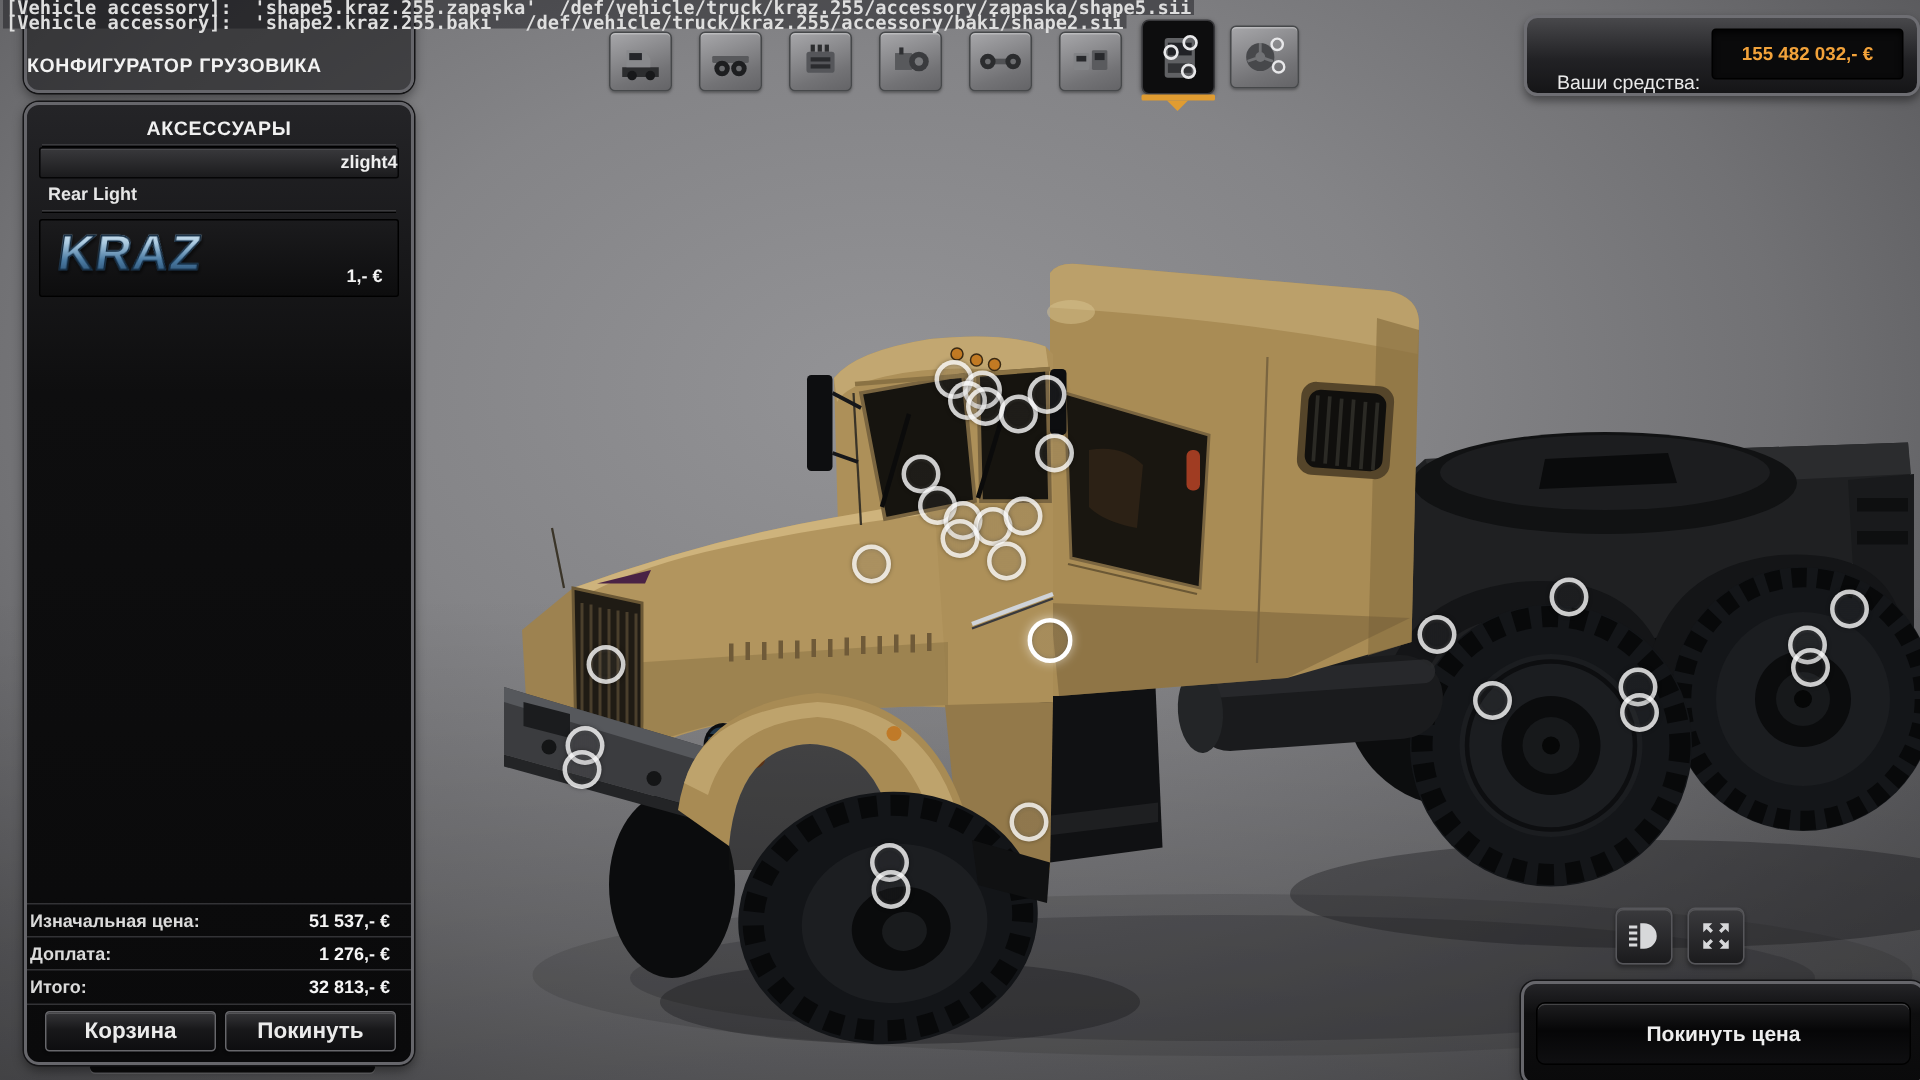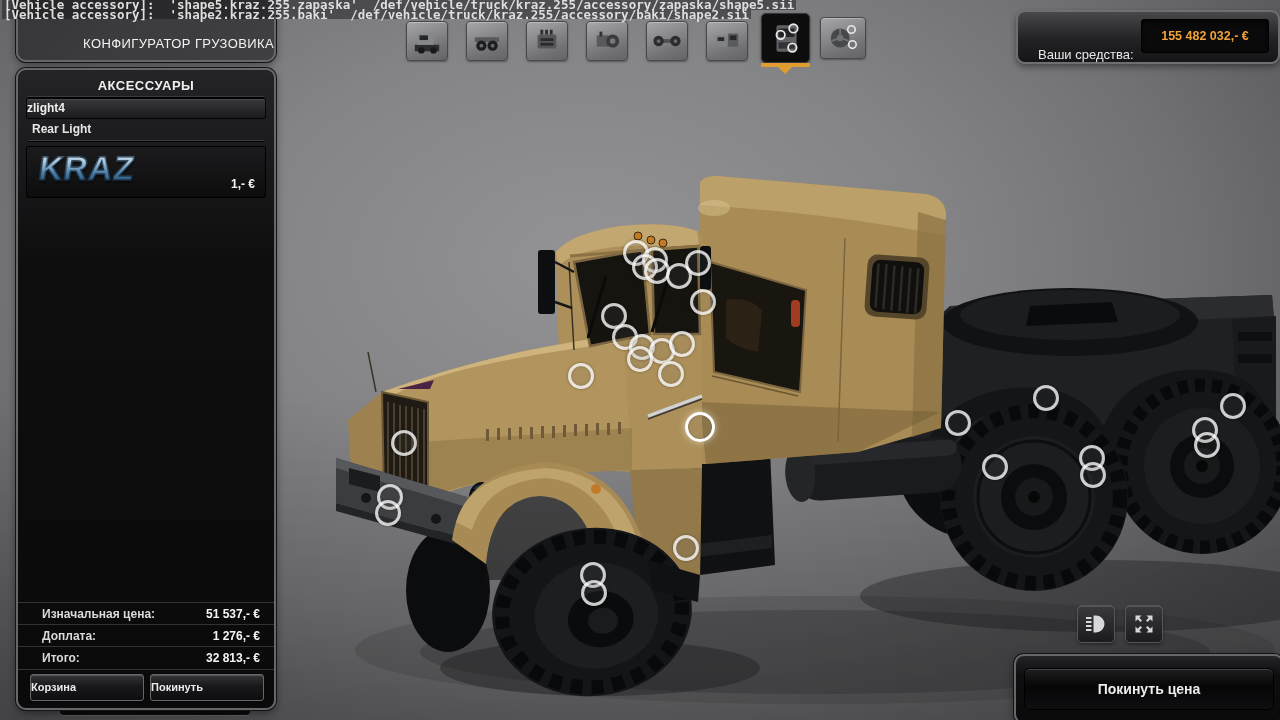--- a/index.html
+++ b/index.html
@@ -13,22 +13,22 @@
   .console-line{display:table;white-space:pre;font-family:"DejaVu Sans Mono",monospace;
                 font-size:12.5px;line-height:9.7px;font-weight:bold;color:#dedede;
                 background:rgba(24,24,28,0.48);padding:0 2px;}
   
   .chrome{border:2px solid #66666b;border-radius:10px;
           box-shadow:0 0 0 1px #141416, 0 3px 8px rgba(0,0,0,.45);
           background:linear-gradient(180deg,#242427 0%, #0e0e0f 30%, #0a0a0b 100%);}
   
   .title-panel{position:absolute;left:16px;top:-26px;width:256px;height:84px;z-index:2;
                background:rgba(14,14,16,0.55);}
-  .title-panel .t{position:absolute;left:0;right:0;bottom:9px;text-align:right;
-                  font-size:13px;font-weight:normal;color:#f2f2f2;letter-spacing:.4px;}
+  .title-panel .t{position:absolute;left:0;right:0;bottom:9px;text-align:left;
+                  font-size:13px;font-weight:bold;color:#f2f2f2;letter-spacing:.4px;}
   
   .tile{position:absolute;top:21px;width:40px;height:38px;border-radius:4px;
         background:linear-gradient(160deg,#a7a7aa 0%,#737376 70%,#646467 100%);
         border:1px solid #46484a;box-shadow:inset 0 1px 0 rgba(255,255,255,.28), 0 1px 2px rgba(0,0,0,.35);
         display:flex;align-items:center;justify-content:center;z-index:4;}
   .tile.sel{top:13px;width:47px;height:48px;border-radius:5px;background:#0d0d0e;border:1px solid #39393c;
             box-shadow:0 1px 3px rgba(0,0,0,.5);}
   .tile-underline{position:absolute;left:761px;top:63px;width:49px;height:4px;background:#e09c31;z-index:4;border-radius:1px;}
   .tile-caret{position:absolute;left:778px;top:67px;width:0;height:0;z-index:4;
               border-left:7px solid transparent;border-right:7px solid transparent;border-top:7px solid #e09c31;}
@@ -43,38 +43,38 @@
               border:1px solid #000;border-radius:3px;box-shadow:inset 0 2px 4px rgba(0,0,0,.8);
               text-align:center;line-height:32px;font-size:12.5px;font-weight:bold;color:#f2a23a;}
   
   .acc{position:absolute;left:16px;top:68px;width:256px;height:638px;z-index:5;}
   .acc .hd{position:absolute;left:0;right:0;top:8px;text-align:center;font-size:13px;
            font-weight:bold;color:#f0f0f0;letter-spacing:.5px;}
   .div{position:absolute;left:10px;right:10px;height:1px;background:#3b3b3e;box-shadow:0 1px 0 #000;}
   .selector{position:absolute;left:8px;right:8px;top:28px;height:19px;border-radius:2px;
             background:linear-gradient(180deg,#39393c,#1b1b1d);border:1px solid #050506;
             box-shadow:inset 0 1px 0 rgba(255,255,255,.09);
-            text-align:left;line-height:19px;font-size:12px;font-weight:bold;color:#efefef;}
+            text-align:right;line-height:19px;font-size:12px;font-weight:bold;color:#efefef;}
   .subtype{position:absolute;left:14px;top:52px;font-size:12px;font-weight:bold;color:#e6e6e6;}
   .item{position:absolute;left:8px;right:8px;top:76px;height:50px;border:1px solid #000;border-radius:2px;
         background:linear-gradient(180deg,#1b1b1d,#0d0d0e);}
   .brand{position:absolute;left:12px;top:3px;font-size:33px;font-weight:bold;letter-spacing:1px;
          transform:skewX(-8deg);
          background:linear-gradient(180deg,#eaf5fc 0%,#a9c9e0 32%,#4a7aa2 62%,#1e3d5c 100%);
          -webkit-background-clip:text;background-clip:text;color:transparent;
          -webkit-text-stroke:1px #122a40;filter:drop-shadow(1px 2px 1px rgba(0,0,0,.55));}
   .item .price{position:absolute;right:10px;bottom:6px;font-size:12px;font-weight:bold;color:#f2f2f2;}
   .sumrow{position:absolute;left:0;right:0;height:22px;border-top:1px solid #333336;
           font-size:12px;font-weight:bold;line-height:22px;}
-  .sumrow .l{position:absolute;left:24px;color:#dadada;}
+  .sumrow .l{position:absolute;left:2px;color:#dadada;}
   .sumrow .v{position:absolute;right:14px;color:#f5f5f5;}
   .btn{position:absolute;height:25px;border-radius:3px;border:1px solid #67676b;
        background:linear-gradient(180deg,#353538 0%,#18181a 45%,#0e0e10 100%);
        box-shadow:inset 0 1px 0 rgba(255,255,255,.16), 0 1px 2px rgba(0,0,0,.5);
-       text-align:left;line-height:25px;font-size:11px;font-weight:bold;color:#ebebeb;cursor:pointer;}
+       text-align:center;line-height:25px;font-size:15px;font-weight:bold;color:#ebebeb;cursor:pointer;}
   .scrollstrip{position:absolute;left:60px;top:708px;width:190px;height:7px;border-radius:4px;z-index:3;
                background:#0b0b0c;box-shadow:0 1px 0 rgba(255,255,255,.12);}
   
   .icon-btn{position:absolute;top:605px;width:36px;height:36px;border-radius:5px;z-index:5;
             background:linear-gradient(180deg,#3a3a3d,#1b1b1d);border:1px solid #56565a;
             box-shadow:inset 0 1px 0 rgba(255,255,255,.14), 0 2px 3px rgba(0,0,0,.35);
             display:flex;align-items:center;justify-content:center;cursor:pointer;}
   .leave{position:absolute;left:1014px;top:654px;width:266px;height:66px;z-index:5;}
   .leave-btn{position:absolute;left:8px;top:12px;right:8px;bottom:12px;border-radius:6px;border:1px solid #000;
              background:linear-gradient(180deg,#1d1d1f 0%,#060607 45%,#0f0f11 100%);

